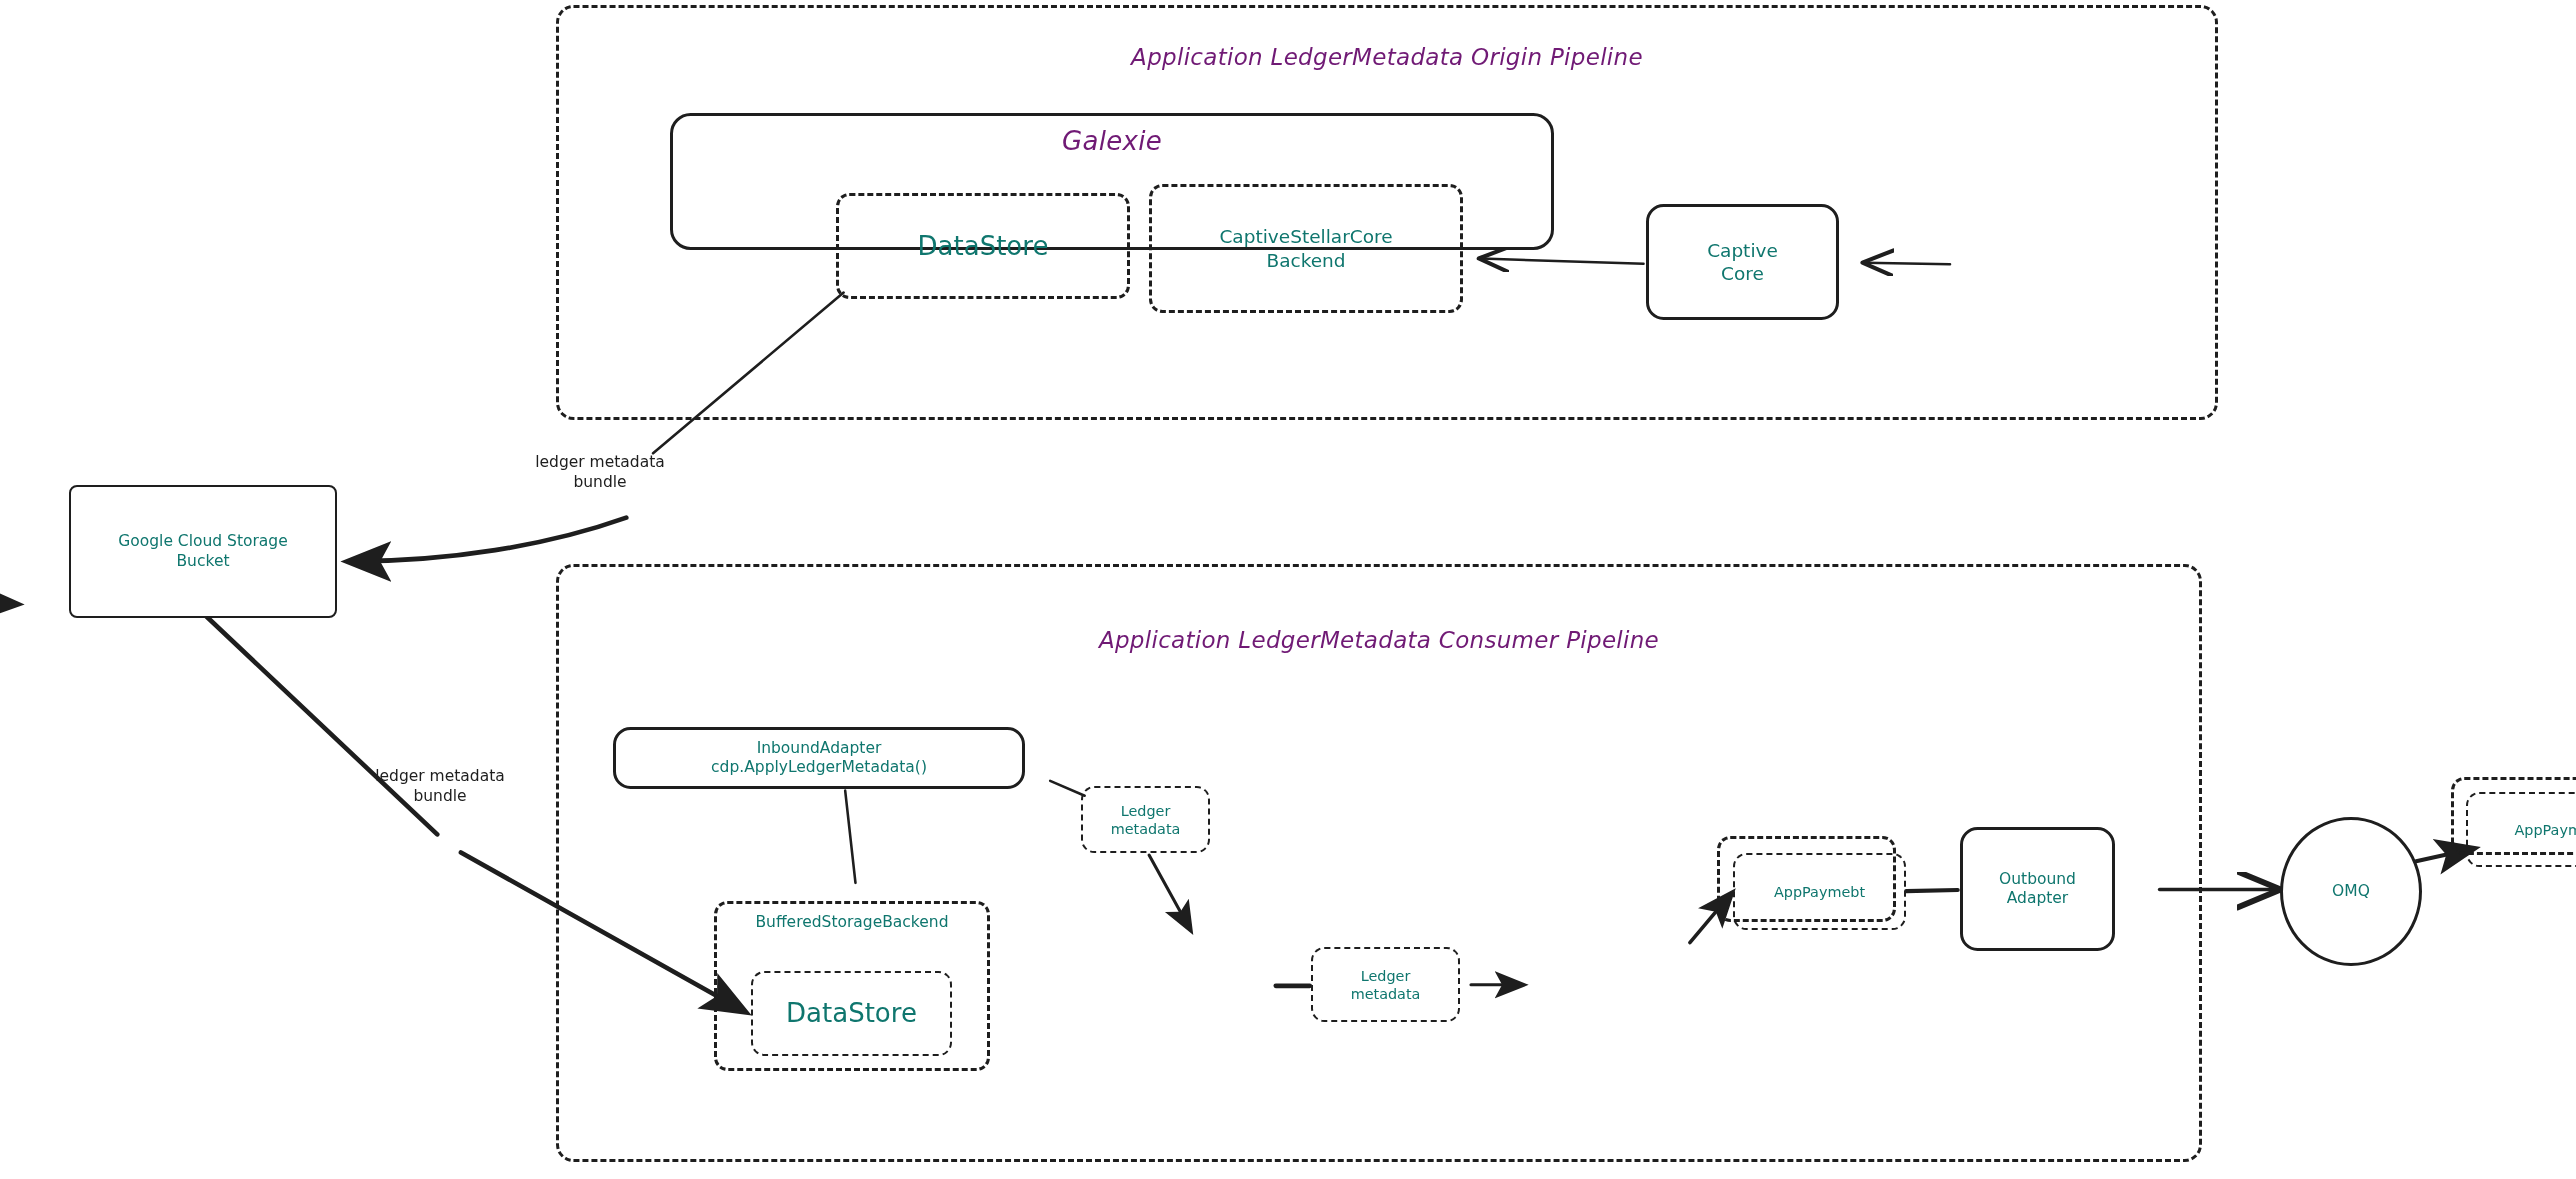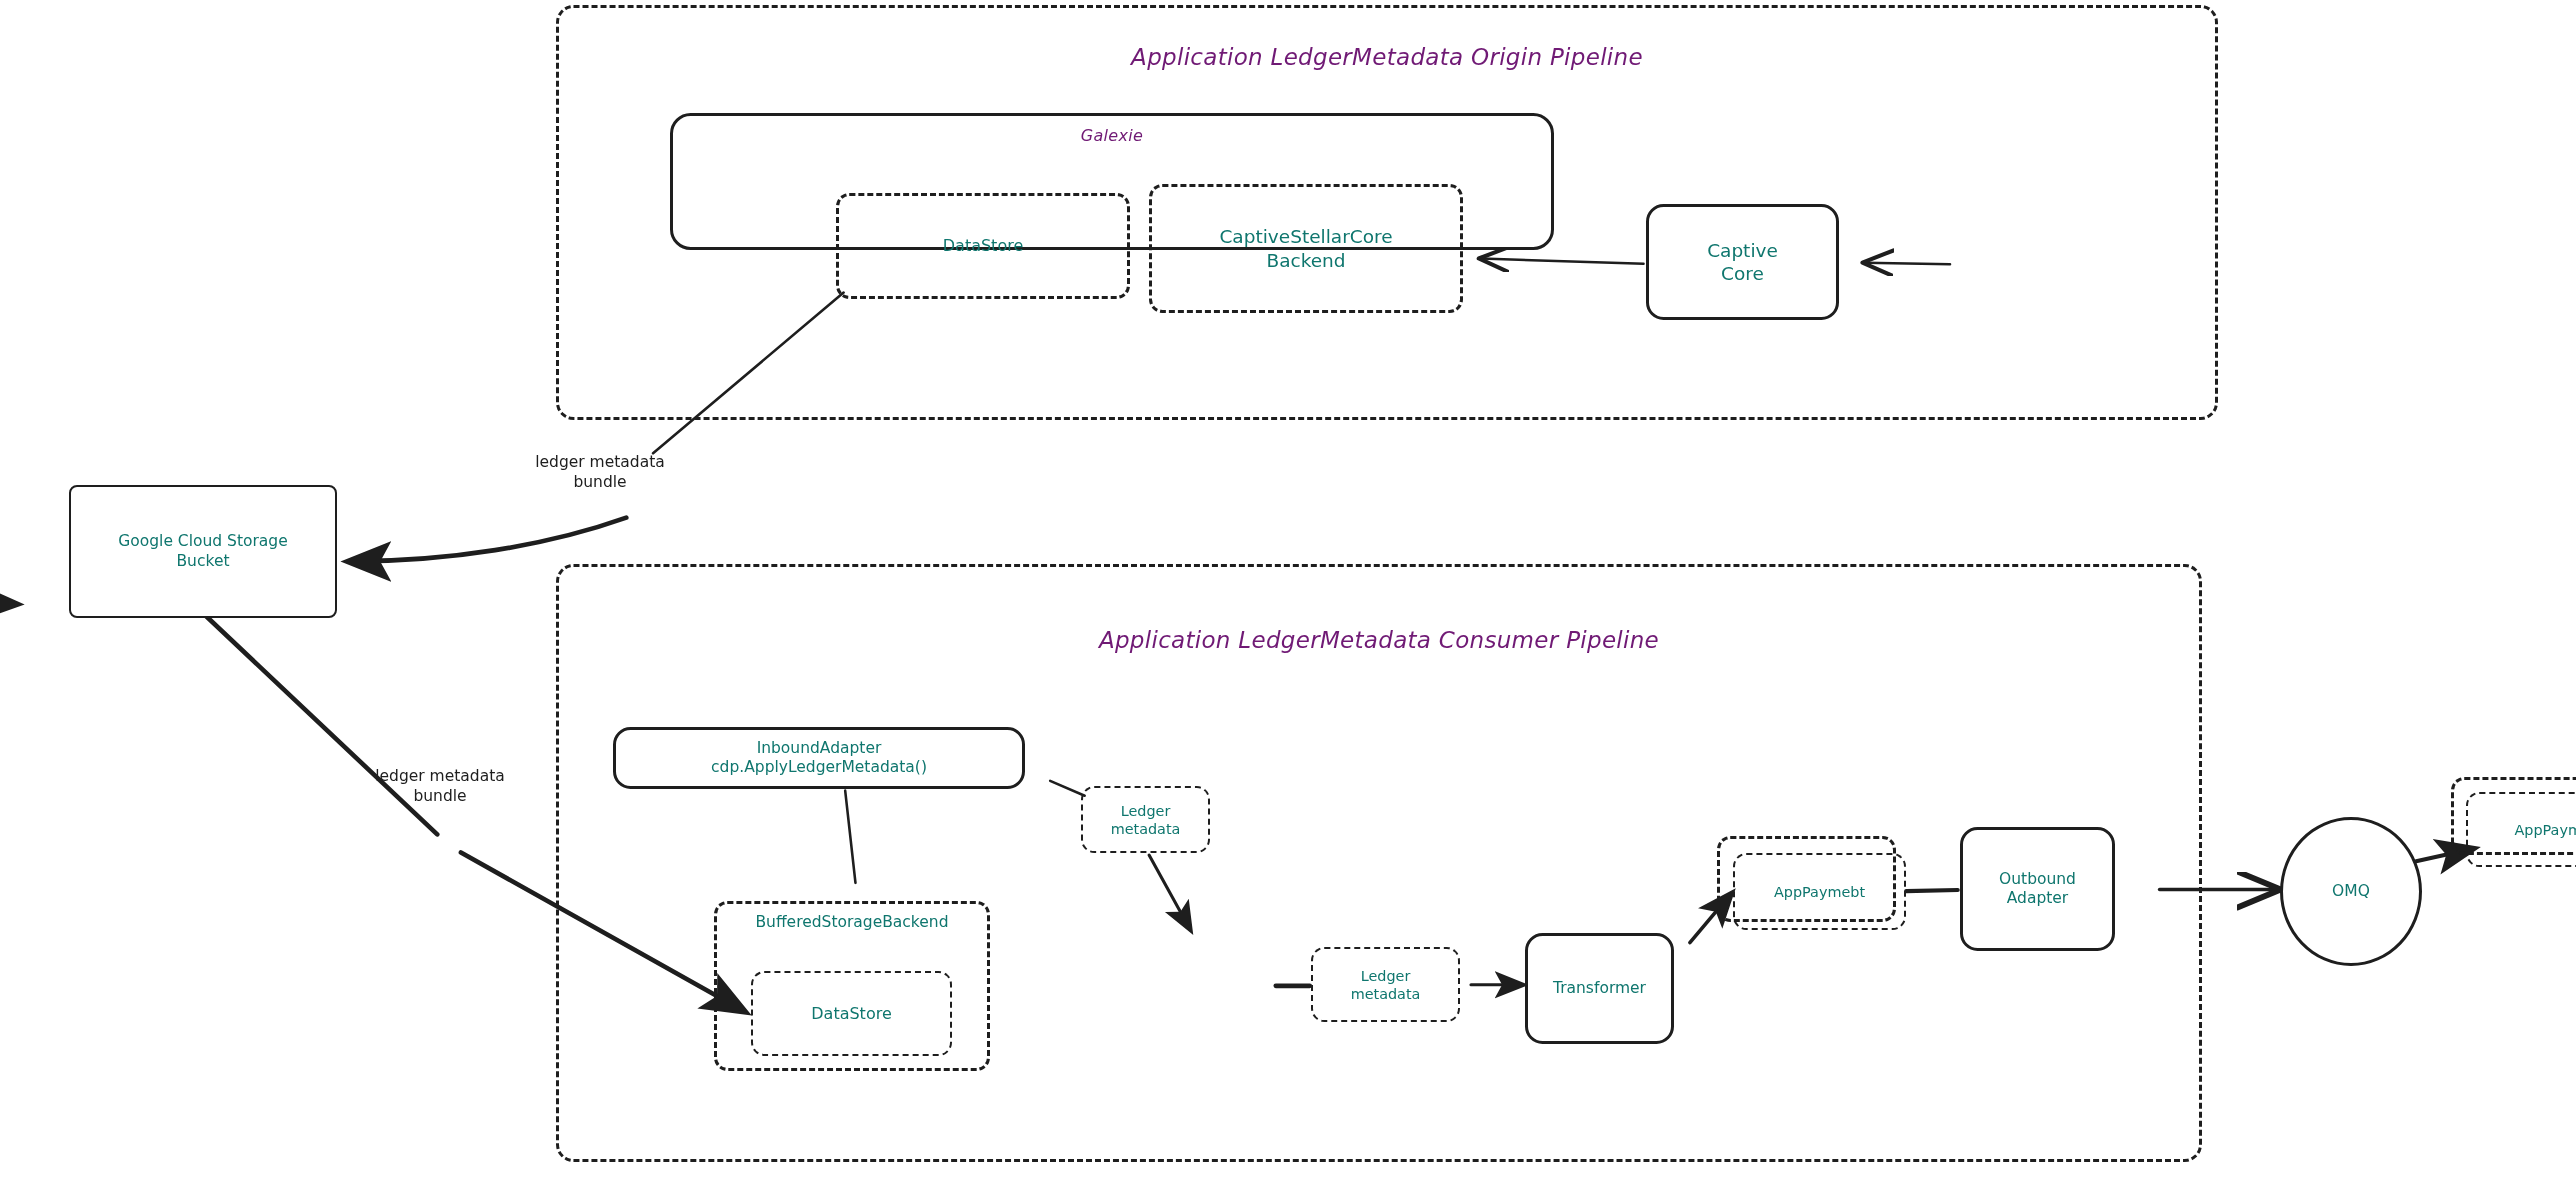--- a/index.html
+++ b/index.html
@@ -93,21 +93,21 @@
     position: absolute;
     color: #1e1e1e;
     font-size: 14.4px;
     text-align: center;
     line-height: 1.3;
     white-space: pre-line;
   }
   .fs-28 { font-size: 14.4px; }
   .fs-30 { font-size: 15.5px; }
   .fs-36 { font-size: 18.5px; }
-  .fs-40 { font-size: 16px; }
+  .fs-40 { font-size: 26px; }
 </style>
 </head>
 <body>
 
 <div id="canvas">
 
   <svg id="edges" viewBox="0 0 5811 2289" xmlns="http://www.w3.org/2000/svg">
     <defs>
       <marker id="arrowhead" markerWidth="14" markerHeight="14" refX="11" refY="5" orient="auto" markerUnits="strokeWidth">
         <path d="M0,0 L12,5 L0,10" fill="none" stroke="#1e1e1e" stroke-width="1.6" stroke-linecap="round" stroke-linejoin="round"></path>
@@ -185,21 +185,20 @@
 
   <div class="node dashed-box dashed-box-thin fs-40" style="left:751px; top:971px; width:201px; height:85px;">DataStore</div>
 
   <div class="node dashed-box dashed-box-thin fs-28" style="left:1081px; top:786px; width:129px; height:67px;">Ledger
 metadata</div>
 
 
   <div class="node dashed-box dashed-box-thin fs-28" style="left:1311px; top:947px; width:149px; height:75px;">Ledger
 metadata</div>
 
-  <div class="node solid-box fs-30" style="left:1525px; top:933px; width:149px; height:111px;">Transformer</div>
 
   <div class="ghost" style="left:1717px; top:836px; width:173px; height:80px;"></div>
   <div class="node dashed-box dashed-box-thin fs-28" style="left:1733px; top:853px; width:173px; height:77px;">AppPaymebt</div>
 
   <div class="node solid-box fs-30" style="left:1960px; top:827px; width:155px; height:124px;">Outbound
 Adapter</div>
 
   <div class="node ellipse-box fs-30" style="left:2280px; top:817px; width:142px; height:149px;">OMQ</div>
 
   <div class="ghost" style="left:2451px; top:777px; width:188px; height:72px;"></div>

